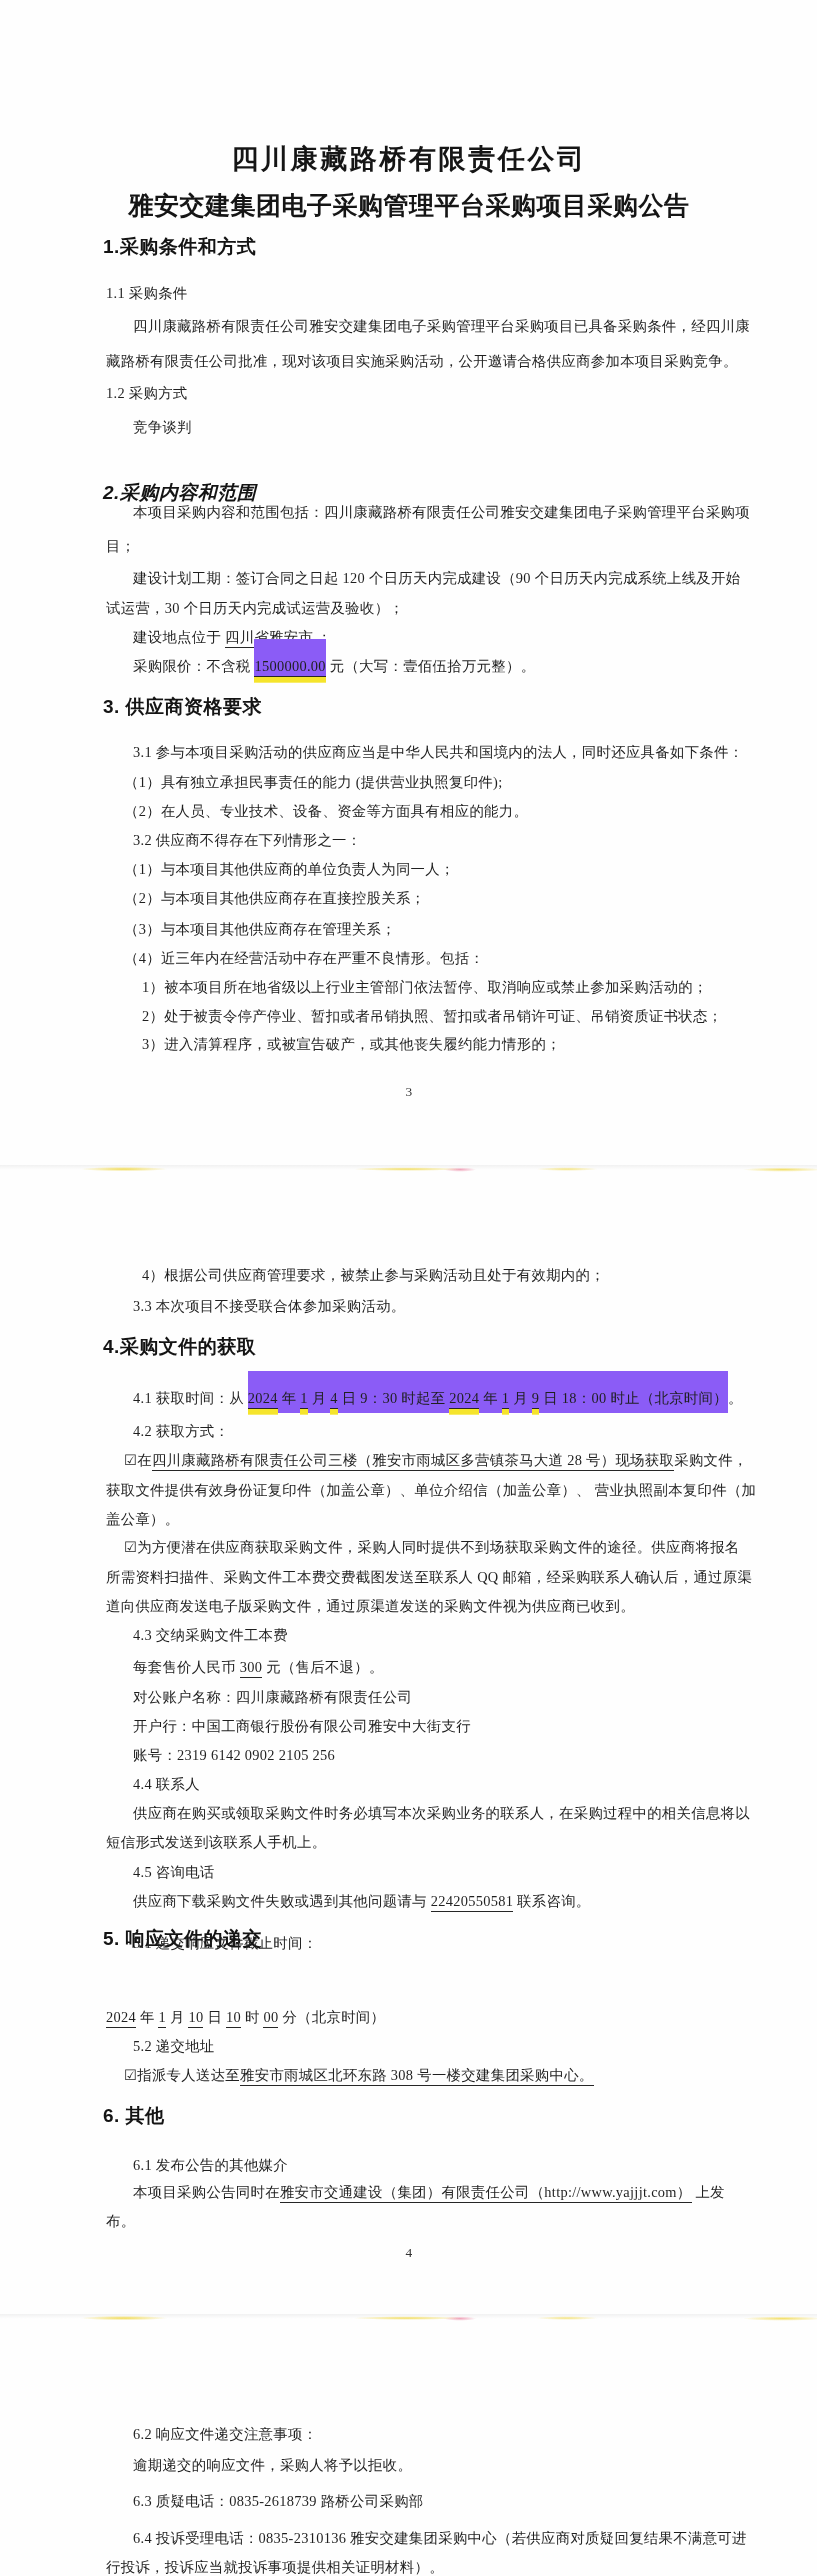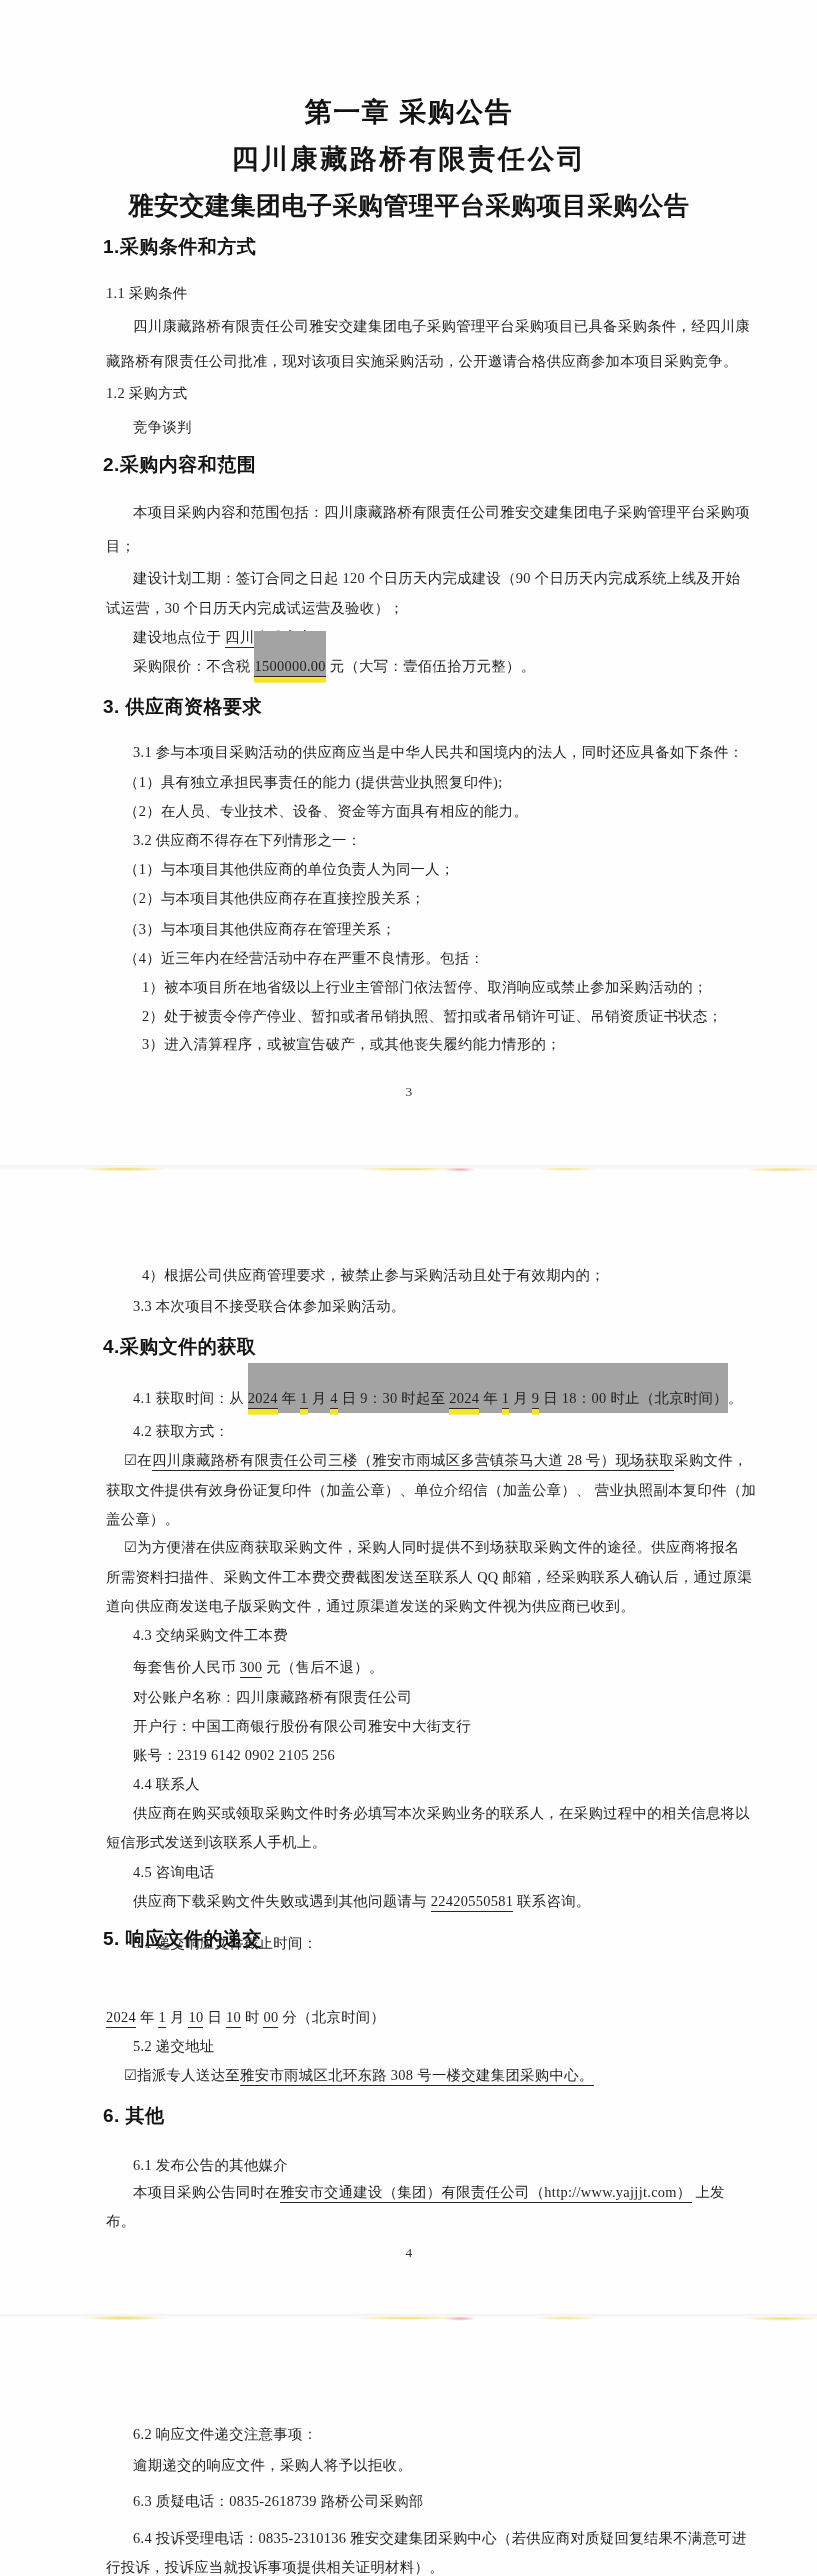--- a/index.html
+++ b/index.html
@@ -20,51 +20,50 @@
     font-size:14.4px;
     letter-spacing:0.3px;
   }
   .center{left:0;width:100%;text-align:center;}
   .chapter{font-family:"Liberation Sans","DejaVu Sans",sans-serif;font-weight:700;font-size:27px;letter-spacing:1.5px;color:#111;}
   .title{font-weight:700;font-size:27px;letter-spacing:2.6px;color:#151515;}
   .title2{font-weight:700;font-size:25px;letter-spacing:0.5px;color:#151515;}
   .h1{font-family:"Liberation Sans","DejaVu Sans",sans-serif;font-weight:700;font-size:19px;color:#141414;letter-spacing:0.5px;}
   .pageno{font-size:13.4px;color:#333;}
   .u{border-bottom:1.3px solid #262626;padding-bottom:2.1px;}
-  .hl{background:#a3a3a3;padding-top:27px;padding-bottom:6.7px;}
+  .hl{background:#8b5cf6;padding-top:19px;padding-bottom:6.7px;}
   .u.hl{padding-bottom:2.1px;box-shadow:0 5.7px 0 0 #f5e42c;}
   .smudge{
     position:absolute;left:0;width:100%;height:8.2px;z-index:3;
     background:
       radial-gradient(ellipse 62px 3.1px at 124px 4.1px, rgba(238,210,40,.8), transparent 70%),
       radial-gradient(ellipse 77px 2.6px at 407px 4.1px, rgba(238,210,40,.75), transparent 70%),
       radial-gradient(ellipse 23px 3.1px at 460px 4.6px, rgba(228,90,130,.55), transparent 70%),
       radial-gradient(ellipse 44px 2.6px at 567px 4.1px, rgba(238,210,40,.6), transparent 70%),
       radial-gradient(ellipse 57px 3.1px at 783px 4.6px, rgba(238,210,40,.7), transparent 70%),
       linear-gradient(rgba(0,0,0,0.05), rgba(0,0,0,0) 60%);
   }
 </style>
 </head>
 <body>
 
 <div class="canvas">
 
   <div class="smudge" id="smudge1" style="top: 1165px;"></div>
   <div class="smudge" id="smudge2" style="top: 2314px;"></div>
 
-<div class="line chapter center" style="top: 99px;"><span>第一章 采购公告</span></div>
     <div class="line title2 center" style="top: 193px;"><span>雅安交建集团电子采购管理平台采购项目采购公告</span></div>
     <div class="line title center" style="top: 146px;"><span>四川康藏路桥有限责任公司</span></div>
     <div class="line h1" style="top: 237px; left: 103px;"><span>1.采购条件和方式</span></div>
     <div class="line" style="top: 286px; left: 106px;"><span>1.1 采购条件</span></div>
     <div class="line" style="top: 319px; left: 133px;"><span>四川康藏路桥有限责任公司雅安交建集团电子采购管理平台采购项目已具备采购条件，经四川康</span></div>
     <div class="line" style="top: 354px; left: 106px;"><span>藏路桥有限责任公司批准，现对该项目实施采购活动，公开邀请合格供应商参加本项目采购竞争。</span></div>
     <div class="line" style="top: 386px; left: 106px;"><span>1.2 采购方式</span></div>
     <div class="line" style="top: 420px; left: 133px;"><span>竞争谈判</span></div>
-    <div class="line h1" style="top: 455px; left: 103px;"><span>2.采购内容和范围</span></div>
+    <div class="line h1" style="top: 483px; left: 103px; font-style: italic;"><span>2.采购内容和范围</span></div>
     <div class="line" style="top: 505px; left: 133px;"><span>本项目采购内容和范围包括：四川康藏路桥有限责任公司雅安交建集团电子采购管理平台采购项</span></div>
     <div class="line" style="top: 539px; left: 106px;"><span>目；</span></div>
     <div class="line" style="top: 571px; left: 133px;"><span>建设计划工期：签订合同之日起 120 个日历天内完成建设（90 个日历天内完成系统上线及开始</span></div>
     <div class="line" style="top: 601px; left: 106px;"><span>试运营，30 个日历天内完成试运营及验收）；</span></div>
     <div class="line" style="top: 630px; left: 133px;"><span>建设地点位于 </span><span class="u">四川省雅安市</span><span> ；</span></div>
     <div class="line" style="top: 659px; left: 133px;"><span>采购限价：不含税 </span><span class="u hl">1500000.00</span><span> 元（大写：壹佰伍拾万元整）。</span></div>
     <div class="line h1" style="top: 697px; left: 103px;"><span>3. 供应商资格要求</span></div>
     <div class="line" style="top: 745px; left: 133px;"><span>3.1 参与本项目采购活动的供应商应当是中华人民共和国境内的法人，同时还应具备如下条件：</span></div>
     <div class="line" style="top: 775px; left: 124px;"><span>（1）具有独立承担民事责任的能力 (提供营业执照复印件);</span></div>
     <div class="line" style="top: 804px; left: 124px;"><span>（2）在人员、专业技术、设备、资金等方面具有相应的能力。</span></div>

